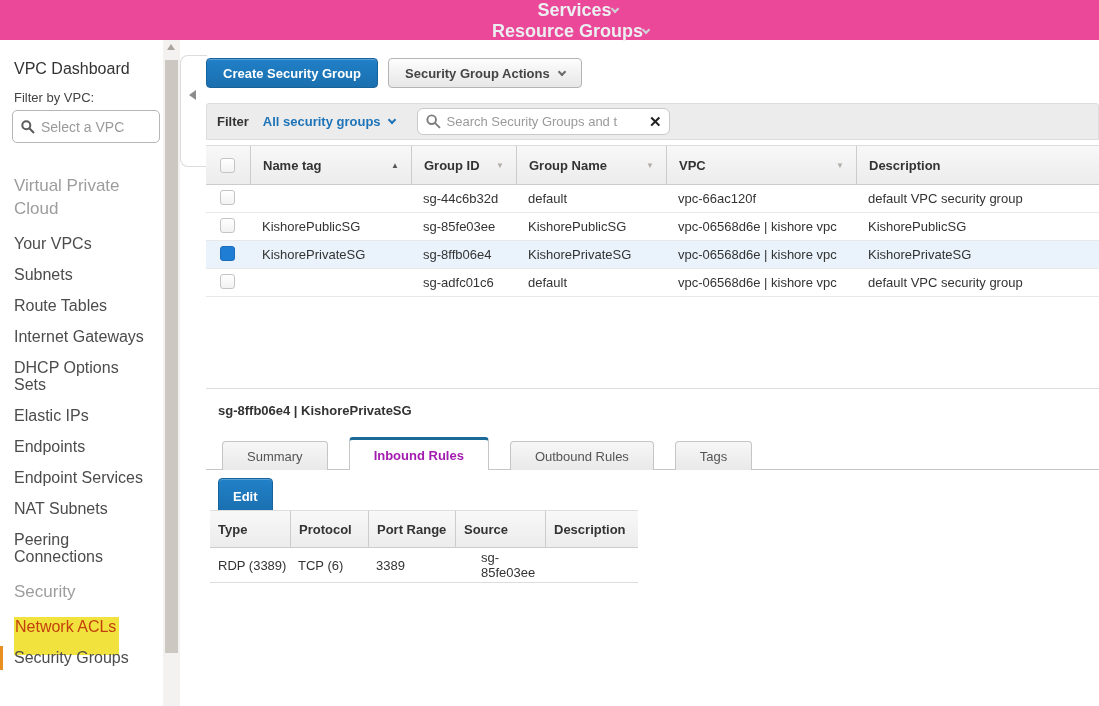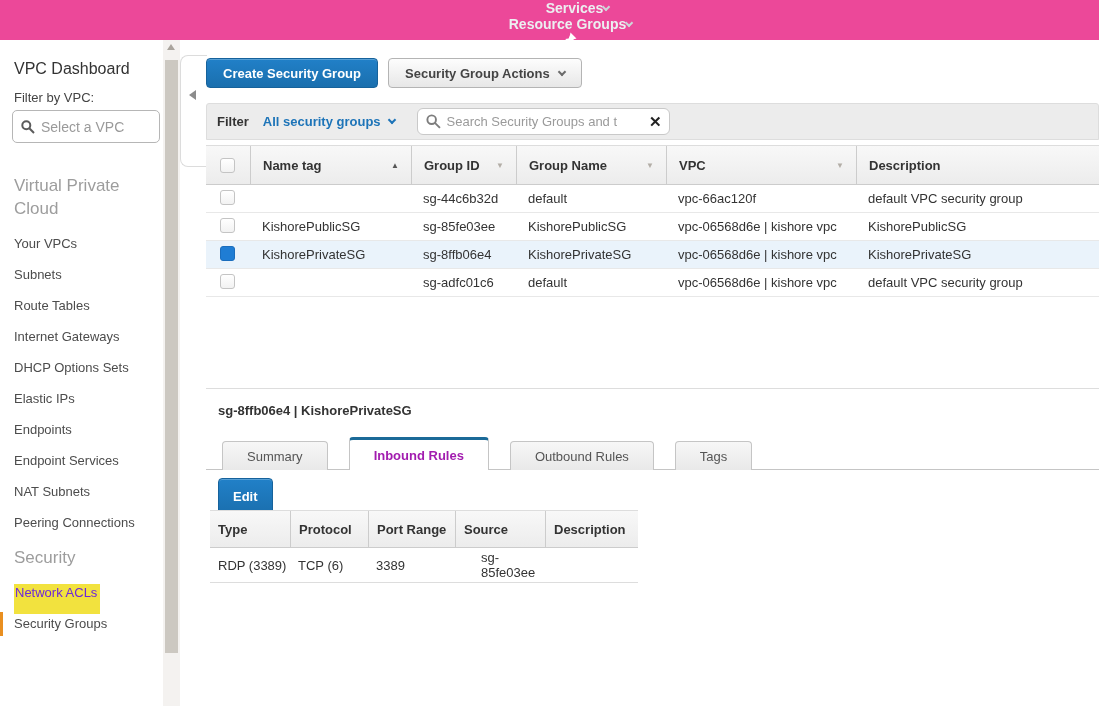--- a/index.html
+++ b/index.html
@@ -7,21 +7,21 @@
   #app {
     position:relative; width:1099px; height:706px; overflow:hidden;
     background:#fff; font-family:"Liberation Sans", sans-serif; font-size:13px; color:#333;
   }
 
   
   .navbar { position:absolute; top:0; left:0; right:0; height:40px; background:#ec4899;
             display:flex; align-items:center;flex-direction:column; }
   .aws-logo { margin-left:44px; width:46px; height:30px; }
   .nav-item { display:flex; align-items:center; color:#eceff1; font-weight:bold;
-              font-size:14px; cursor:pointer; }
+              font-size:18px; cursor:pointer; }
   .nav-item.services { margin-left:56px; }
   .nav-item.resources { margin-left:42px; }
   .chev { display:inline-block; width:6px; height:6px; border-right:2px solid currentColor;
           border-bottom:2px solid currentColor; transform:rotate(45deg); margin-top:-3px; }
   .chev.light { color:#cfd4d9; }
   .pin-wrap { margin-left:38px; cursor:pointer; display:flex; align-items:center; }
 
   
   .sidebar { position:absolute; top:40px; left:0; width:163px; bottom:0; background:#fff; }
   .sb-title { position:absolute; left:14px; top:20px; font-size:16px; color:#333; }
@@ -29,23 +29,23 @@
   .vpc-search { position:absolute; left:12px; top:70px; width:148px; height:33px;
                 border:1px solid #b6b6b6; border-radius:5px; background:#fff;
                 display:flex; align-items:center; }
   .vpc-search svg { margin-left:8px; }
   .vpc-search input { border:none; outline:none; width:105px; margin-left:6px; font-size:14px;
                       color:#555; font-family:"Liberation Sans",sans-serif; background:transparent; }
   .vpc-search input::placeholder { color:#9a9a9a; }
   .sb-nav { position:absolute; left:14px; top:134px; width:138px; list-style:none; }
   .sb-heading { font-size:17px; color:#9d9d9d; line-height:23px; margin-bottom:15px; width:132px; }
   .sb-heading.second { margin-top:15px; }
-  .sb-item { font-size:13px; color:#4c4c4c; line-height:17px; margin-bottom:14px; width:135px;
+  .sb-item { font-size:16px; color:#4c4c4c; line-height:17px; margin-bottom:14px; width:135px;
              cursor:pointer; position:relative; }
-  .hl-yellow { background:#f2e23e; color:#6d28d9; padding:1px 3px 14px 1px; }
+  .hl-yellow { background:#f2e23e; color:#c2410c; padding:1px 3px 20px 1px; }
   .active-bar { position:absolute; left:-14px; top:-3px; width:3px; height:24px; background:#e98f20; }
 
   
   .sb-scrollbar { position:absolute; left:163px; top:40px; width:17px; bottom:0;
                   background:#f4f2f0; }
   .sb-scroll-up { position:absolute; top:4px; left:4px; width:0; height:0;
                   border-left:4px solid transparent; border-right:4px solid transparent;
                   border-bottom:6px solid #a9a49d; cursor:pointer; }
   .sb-scroll-thumb { position:absolute; top:20px; left:2px; width:13px; height:593px;
                      background:#ccc8c1; cursor:pointer; }

